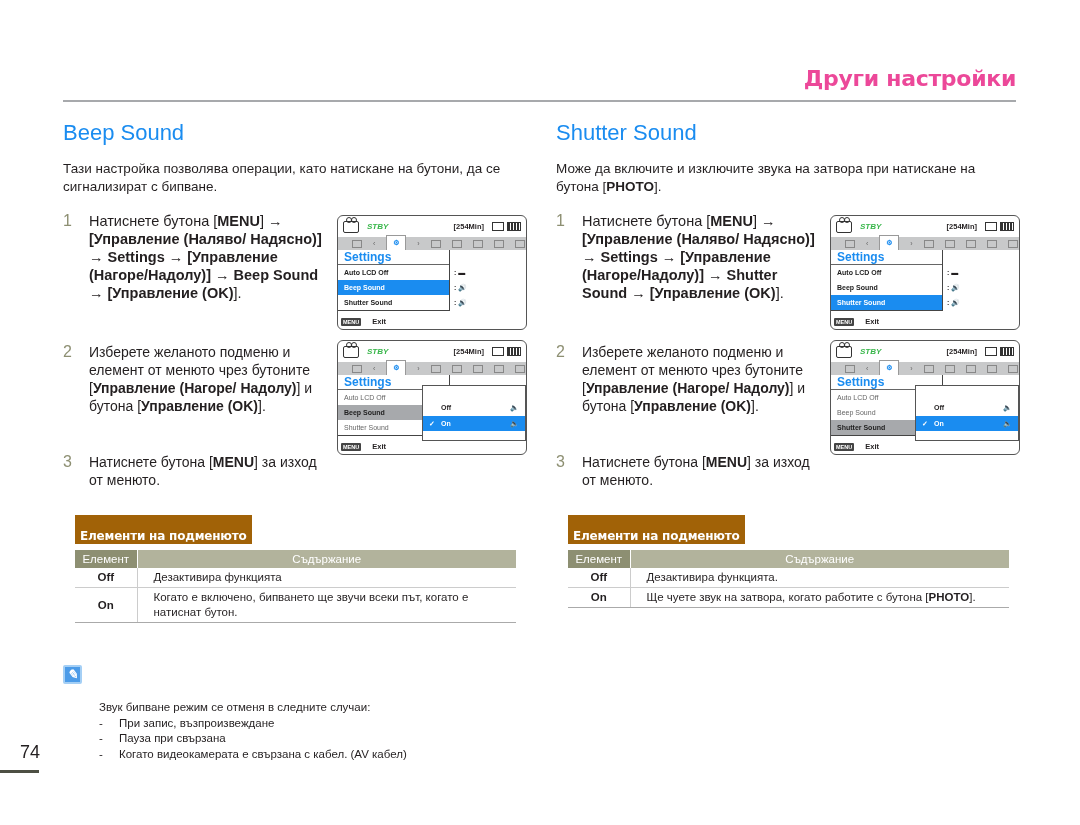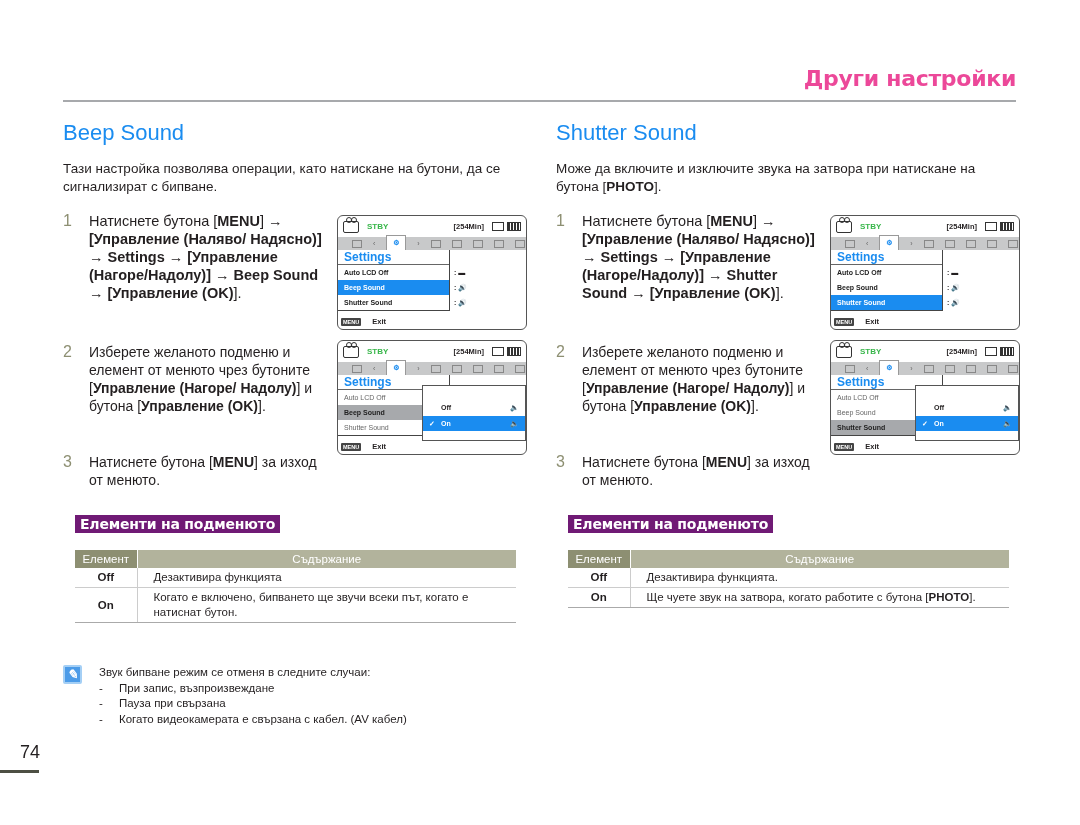--- a/index.html
+++ b/index.html
@@ -26,21 +26,21 @@
   .step.s1 .txt { font-size: 14.5px; }
 
   
   .lcd { position: absolute; left: 274px; width: 190px; height: 115px; border: 1.5px solid #555; border-radius: 6px; background: #fff; overflow: hidden; font-size: 7px; }
   .lcd.a { top: 95px; }
   .lcd.b { top: 220px; }
   .lcd-top { height: 21px; display: flex; align-items: center; padding: 0 5px; }
   .cam-icon { width: 16px; height: 12px; border: 1.3px solid #333; border-radius: 2px; position: relative; }
   .cam-icon::before { content: ""; position: absolute; left: 2px; top: -5px; width: 4px; height: 4px; border: 1.2px solid #333; border-radius: 50%; }
   .cam-icon::after { content: ""; position: absolute; left: 7px; top: -5px; width: 4px; height: 4px; border: 1.2px solid #333; border-radius: 50%; }
-  .stby { color: #38b64a; font-weight: bold; font-size: 8px; margin-left: 8px; }
+  .stby { color: #38b64a; font-weight: bold; font-size: 8px; margin-left: 8px; font-style: italic; }
   .remain { margin-left: auto; font-size: 7.5px; font-weight: bold; }
   .card-icon { width: 12px; height: 9px; border: 1.2px solid #333; margin-left: 8px; }
   .batt-icon { width: 14px; height: 9px; border: 1.2px solid #333; margin-left: 3px; background: repeating-linear-gradient(90deg,#333 0 2px,#fff 2px 3px); }
   .lcd-tabs { height: 13px; background: #c8c9ca; display: flex; align-items: center; padding-left: 14px; gap: 11px; font-size: 7px; color: #666; }
   .lcd-tabs .tab-sel { width: 20px; height: 15px; margin-top: -2px; background: #fff; border: 1px solid #999; border-bottom: none; color: #1a8cf0; text-align: center; line-height: 14px; font-weight: bold; }
   .lcd-tabs span.ti { width: 10px; height: 8px; border: 1px solid #888; display: inline-block; }
   .lcd-menu { position: absolute; left: 0; top: 34px; width: 112px; border-right: 1px solid #444; border-bottom: 1px solid #444; }
   .lcd-menu .mh { height: 15px; line-height: 15px; color: #1a8cf0; font-weight: bold; padding-left: 6px; font-size: 12px; border-bottom: 1px solid #666; }
   .lcd-menu .mi { height: 15px; line-height: 15px; padding-left: 6px; font-weight: bold; font-size: 7px; color: #222; }
   .lcd-menu .mi.sel { background: #1a8cf0; color: #fff; }
@@ -48,32 +48,32 @@
   .lcd-menu .mi.grey { background: #a7a9ac; color: #222; }
   .lcd-vals { position: absolute; left: 116px; top: 49px; font-size: 7px; font-weight: bold; line-height: 15px; }
   .lcd-foot { position: absolute; left: 0; bottom: 0; width: 100%; height: 15px; display: flex; align-items: center; padding-left: 3px; gap: 11px; font-weight: bold; font-size: 7.5px; }
   .menu-key { background: #444; color: #fff; font-size: 5.5px; padding: 1px 2px; border-radius: 1px; }
   .popup { position: absolute; left: 84px; top: 44px; width: 104px; height: 56px; background: #fff; border: 1px solid #555; }
   .popup .po { height: 15px; line-height: 15px; padding-left: 18px; font-size: 7px; font-weight: bold; margin-top: 14px; position: relative; }
   .popup .po.sel { margin-top: 1px; background: #1a8cf0; color: #fff; }
   .popup .po .chk { position: absolute; left: 6px; }
   .popup .po .spk { position: absolute; right: 6px; }
 
-  .sub-title { position: absolute; left: 12px; top: 395px; background: #701a75; color: #fff; font-weight: bold; font-size: 14px; padding: 1px 5px 1px 5px; font-family: "DejaVu Sans", sans-serif; letter-spacing: -0.2px; }
+  .sub-title { position: absolute; left: 12px; top: 395px; background: #a16207; color: #fff; font-weight: bold; font-size: 12px; padding: 14px 5px 1px 5px; font-family: "DejaVu Sans", sans-serif; letter-spacing: -0.2px; }
   table.items { position: absolute; left: 12px; top: 430px; width: 441px; border-collapse: collapse; font-size: 11.5px; }
   table.items th { background: #a7a9ac; color: #fff; font-weight: normal; height: 18px; font-size: 11.5px; }
   table.items th.c1 { width: 62px; border-right: 1px solid #fff; background: #8d8f72; }
   table.items th.c2 { background: #b2b39c; }
   table.items td { padding: 2px 16px; border-bottom: 1px solid #ccc; vertical-align: middle; line-height: 15px; }
   table.items td.k { text-align: center; font-weight: bold; border-right: 1px solid #ccc; padding: 2px 0; }
   table.items tr:last-child td { border-bottom: 1.5px solid #aaa; }
 
   .note { position: absolute; left: 63px; top: 665px; font-size: 11.5px; line-height: 15.5px; }
   .note-icon { position: absolute; left: 0; top: 0; width: 19px; height: 19px; background: #4b9be8; border: 2px solid #a4cff5; border-radius: 2px; color: #fff; font-size: 13px; text-align: center; line-height: 15px; font-style: italic; font-weight: bold; }
-  .note-body { margin-left: 36px; }
+  .note-body { margin-left: 36px; margin-top: 35px; }
   .note-body .li { padding-left: 0; }
   .note-body .li .dash { display: inline-block; width: 20px; }
 
   .page-num { position: absolute; left: 20px; top: 742px; font-size: 18px; }
   .page-rule { position: absolute; left: 0; top: 770px; width: 39px; height: 3px; background: #4d4f43; }
 </style>
 </head>
 <body>
 
 <div class="chapter-title">Други настройки</div>

